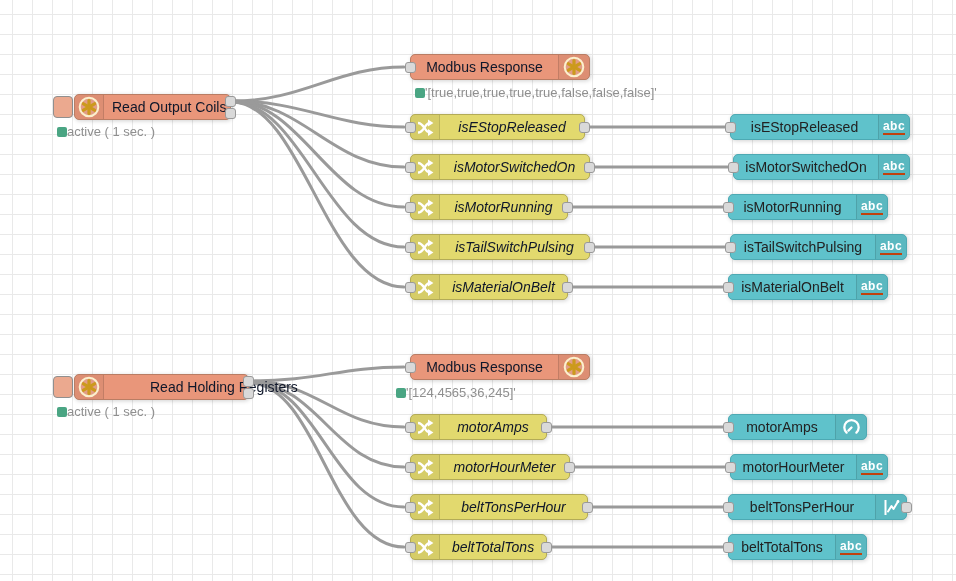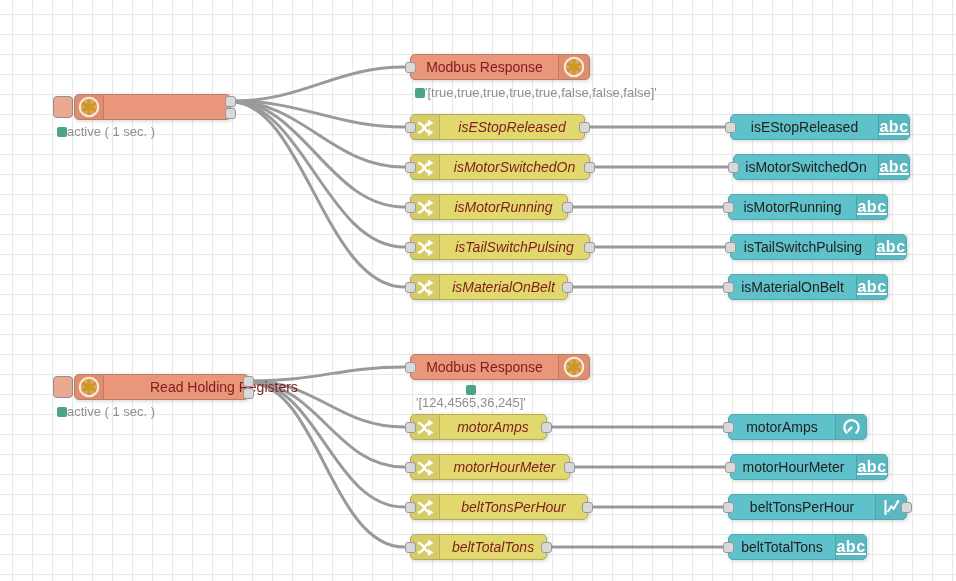--- a/index.html
+++ b/index.html
@@ -14,21 +14,21 @@
     background-size:20px 20px;
     background-position:-8px -6px;
   }
   svg.wires { position:absolute; left:0; top:0; z-index:1; }
   .wire { stroke:#9a9a9a; stroke-width:3; fill:none; stroke-linecap:round; }
 
   .node {
     position:absolute; height:26px; border-radius:5px;
     border:1px solid; display:flex; align-items:stretch;
     box-shadow:1px 1px 4px rgba(0,0,0,0.18);
-    font-size:14px; color:#7f1d1d; z-index:2; white-space:nowrap;
+    font-size:14px; color:#0f172a; z-index:2; white-space:nowrap;
   }
   .node-modbus { background:#E9967A; border-color:#b97d64; }
   .node-switch { background:#E2D96E; border-color:#b3ab57; }
   .node-ui     { background:#5fc2cb; border-color:#4da9b3; color:#222; }
 
   .iconbox {
     width:29px; display:flex; align-items:center; justify-content:center;
     background:rgba(0,0,0,0.05); flex:none;
   }
   .iconbox.left  { border-right:1px solid rgba(0,0,0,0.12); border-radius:4px 0 0 4px; }
@@ -50,22 +50,22 @@
     position:absolute; left:0; top:2px; width:20px; height:22px;
     background:#eba98f; border:1px solid #909090; border-radius:4px;
   }
   .reader .body { position:absolute; left:21px; top:0; }
 
   .status { position:absolute; display:flex; align-items:center; z-index:1;
             font-size:13px; color:#8f8f8f; white-space:nowrap; }
   .status .dot { width:10px; height:10px; border-radius:2px; background:#4aa583; flex:none; }
 
   .abc {
-    color:#fff; font-weight:bold; font-size:16px; letter-spacing:.5px;
-    border-bottom:2px solid #ffffff; line-height:13px;
+    color:#fff; font-weight:bold; font-size:12px; letter-spacing:.5px;
+    border-bottom:2px solid #c2410c; line-height:13px;
   }
 </style>
 </head>
 <body>
 
 <div class="canvas">
 
   <svg class="wires" width="956" height="581">
 
     <path class="wire" d="M233,101 C303,101 336,67 404,67"></path>
@@ -99,20 +99,21 @@
       <div class="iconbox left">
         <svg width="22" height="22" viewBox="0 0 22 22">
           <circle cx="11" cy="11" r="9.3" fill="rgba(255,255,255,0.15)" stroke="#fbf0cd" stroke-width="2"></circle>
           <g stroke="#cc9a1d" stroke-width="3.2" stroke-linecap="round">
             <line x1="11" y1="4.5" x2="11" y2="17.5"></line>
             <line x1="5.4" y1="7.8" x2="16.6" y2="14.2"></line>
             <line x1="5.4" y1="14.2" x2="16.6" y2="7.8"></line>
           </g>
         </svg>
       </div>
+      <div class="lbl">Read Output Coils</div>
       <div class="port p1"></div>
       <div class="port p2"></div>
     </div>
   </div>
   <div class="status" style="left:57px; top:124px;">
     <span class="dot"></span>
     <span>active ( 1 sec. )</span>
   </div>
 
   <div class="node node-modbus" style="left:410px; top:54px; width:180px;">
@@ -266,21 +267,21 @@
       <svg width="22" height="22" viewBox="0 0 22 22">
         <circle cx="11" cy="11" r="9.3" fill="rgba(255,255,255,0.15)" stroke="#fbf0cd" stroke-width="2"></circle>
         <g stroke="#cc9a1d" stroke-width="3.2" stroke-linecap="round">
           <line x1="11" y1="4.5" x2="11" y2="17.5"></line>
           <line x1="5.4" y1="7.8" x2="16.6" y2="14.2"></line>
           <line x1="5.4" y1="14.2" x2="16.6" y2="7.8"></line>
         </g>
       </svg>
     </div>
   </div>
-  <div class="status" style="left:416px; top:385px;flex-direction:column;">
+  <div class="status" style="left:396px; top:385px;">
     <span class="dot"></span>
     <span>'[124,4565,36,245]'</span>
   </div>
 
   <div class="node node-switch" style="left:410px; top:414px; width:137px;">
     <div class="port pin"></div>
     <div class="iconbox left">
       <svg width="19" height="19" viewBox="0 0 19 19" fill="none">
         <path d="M2 14.5 C8 14.5 8.5 5.5 13.5 5" stroke="#fff" stroke-width="2.3"></path>
         <path d="M12 1.6 L17.4 5 L12 8.4 Z" fill="#fff"></path>

